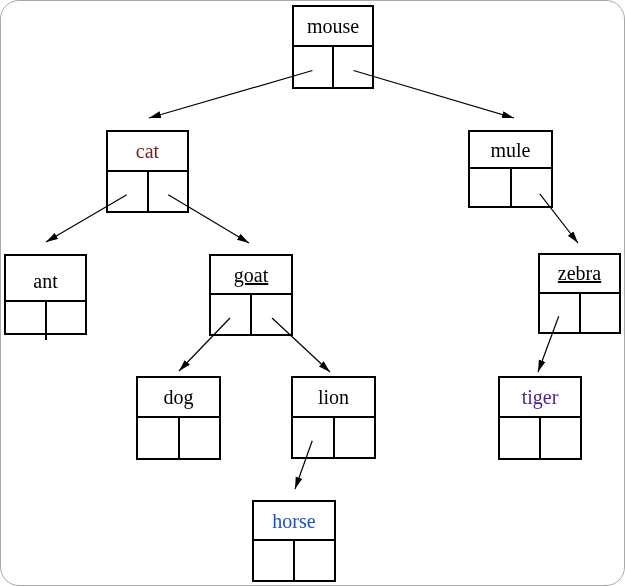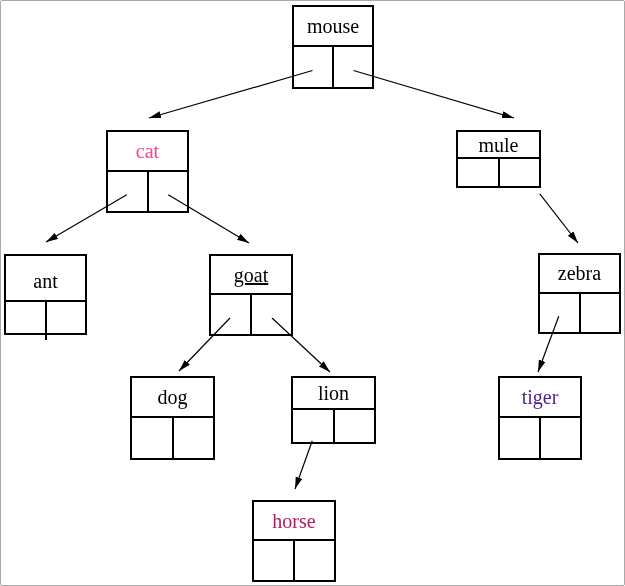--- a/index.html
+++ b/index.html
@@ -41,36 +41,36 @@
   #edges {
     position: absolute;
     left: 0;
     top: 0;
     pointer-events: none;
   }
 </style>
 </head>
 <body>
 
-<div id="frame" style="border-color: rgb(169, 169, 169); background: rgb(255, 255, 255);">
+<div id="frame" style="border-color: rgb(169, 169, 169); background: rgb(255, 255, 255); border-radius: 19px;">
     <div class="node" style="left: 291px; top: 4px; width: 82px; height: 84px; border-color: rgb(0, 0, 0);">
       <div class="label-row" style="color: rgb(0, 0, 0);">mouse</div>
       <div class="cells">
         <div class="cell left"></div>
         <div class="cell right"></div>
       </div>
     </div>
     <div class="node" style="left: 105px; top: 129px; width: 83px; height: 83px; border-color: rgb(0, 0, 0);">
-      <div class="label-row" style="color: #ec4899;">cat</div>
+      <div class="label-row" style="color: #7f1d1d;">cat</div>
       <div class="cells">
         <div class="cell left"></div>
         <div class="cell right"></div>
       </div>
     </div>
-    <div class="node" style="left: 455px; top: 129px; width: 85px; height: 58px; border-color: rgb(0, 0, 0);">
+    <div class="node" style="left: 467px; top: 129px; width: 85px; height: 78px; border-color: rgb(0, 0, 0);">
       <div class="label-row" style="color: rgb(0, 0, 0);">mule</div>
       <div class="cells">
         <div class="cell left"></div>
         <div class="cell right"></div>
       </div>
     </div>
     <div class="node" style="left: 3px; top: 253px; width: 83px; height: 81px; border-color: rgb(0, 0, 0);">
       <div class="label-row" style="color: rgb(0, 0, 0); margin-top: 7px;">ant</div>
       <div class="cells">
         <div class="cell left"></div>
@@ -78,49 +78,49 @@
       </div>
     </div>
     <div class="node" style="left: 208px; top: 253px; width: 84px; height: 82px; border-color: rgb(0, 0, 0);">
       <div class="label-row" style="color: rgb(0, 0, 0); text-decoration: underline;">goat</div>
       <div class="cells">
         <div class="cell left"></div>
         <div class="cell right"></div>
       </div>
     </div>
     <div class="node" style="left: 537px; top: 252px; width: 83px; height: 81px; border-color: rgb(0, 0, 0);">
-      <div class="label-row" style="color: rgb(0, 0, 0);">zebra</div>
+      <div class="label-row" style="color: rgb(0, 0, 0); text-decoration: underline;">zebra</div>
       <div class="cells">
         <div class="cell left"></div>
         <div class="cell right"></div>
       </div>
     </div>
-    <div class="node" style="left: 129px; top: 375px; width: 85px; height: 84px; border-color: rgb(0, 0, 0);">
+    <div class="node" style="left: 135px; top: 375px; width: 85px; height: 84px; border-color: rgb(0, 0, 0);">
       <div class="label-row" style="color: rgb(0, 0, 0);">dog</div>
       <div class="cells">
         <div class="cell left"></div>
         <div class="cell right"></div>
       </div>
     </div>
-    <div class="node" style="left: 290px; top: 375px; width: 85px; height: 68px; border-color: rgb(0, 0, 0);">
+    <div class="node" style="left: 290px; top: 375px; width: 85px; height: 83px; border-color: rgb(0, 0, 0);">
       <div class="label-row" style="color: rgb(0, 0, 0);">lion</div>
       <div class="cells">
         <div class="cell left"></div>
         <div class="cell right"></div>
       </div>
     </div>
     <div class="node" style="left: 497px; top: 375px; width: 84px; height: 84px; border-color: rgb(0, 0, 0);">
       <div class="label-row" style="color: #4c1d95;">tiger</div>
       <div class="cells">
         <div class="cell left"></div>
         <div class="cell right"></div>
       </div>
     </div>
     <div class="node" style="left: 251px; top: 499px; width: 84px; height: 82px; border-color: rgb(0, 0, 0);">
-      <div class="label-row" style="color: #be185d;">horse</div>
+      <div class="label-row" style="color: #1d4ed8;">horse</div>
       <div class="cells">
         <div class="cell left"></div>
         <div class="cell right"></div>
       </div>
     </div>
     <svg id="edges" width="625" height="586">
       <defs>
         <marker id="arrowhead" markerWidth="13" markerHeight="9" refX="12" refY="3.5" orient="auto" markerUnits="userSpaceOnUse">
           <path d="M0,0 L12,3.5 L0,7 Z" fill="#000000"></path>
         </marker>

